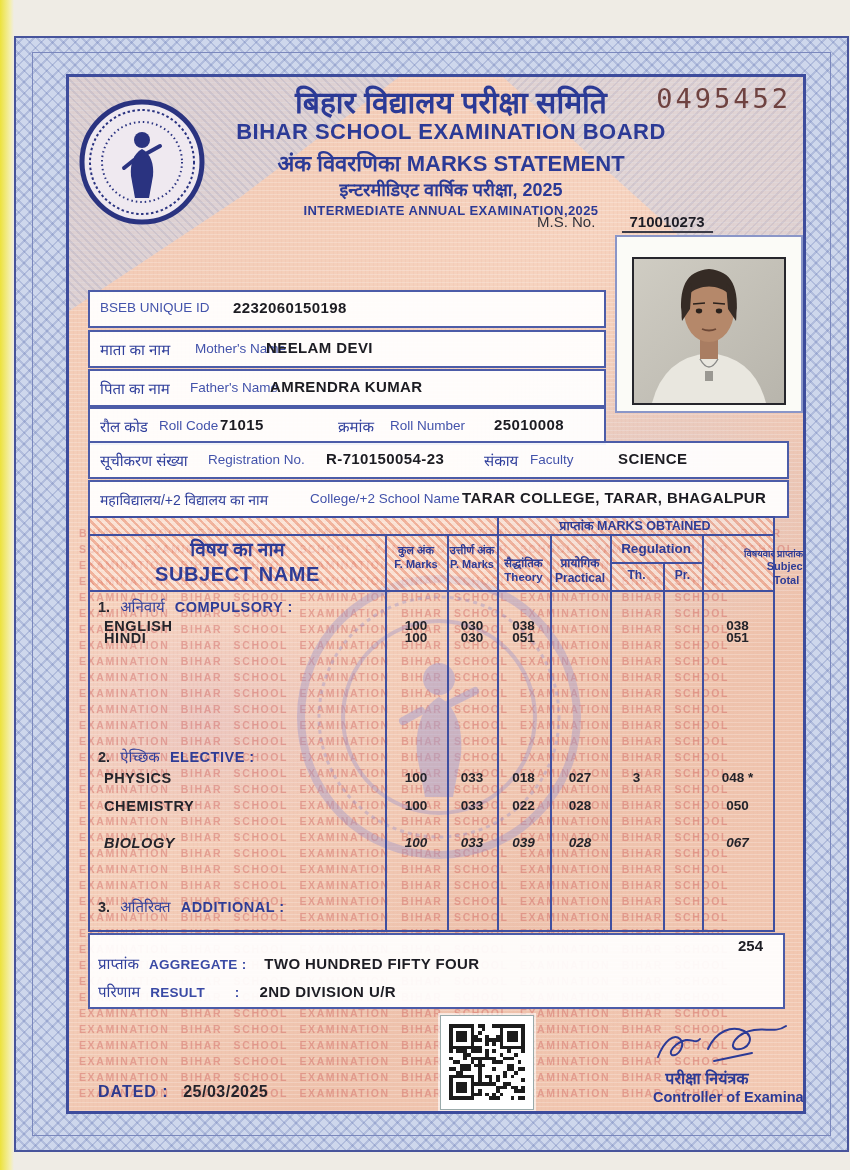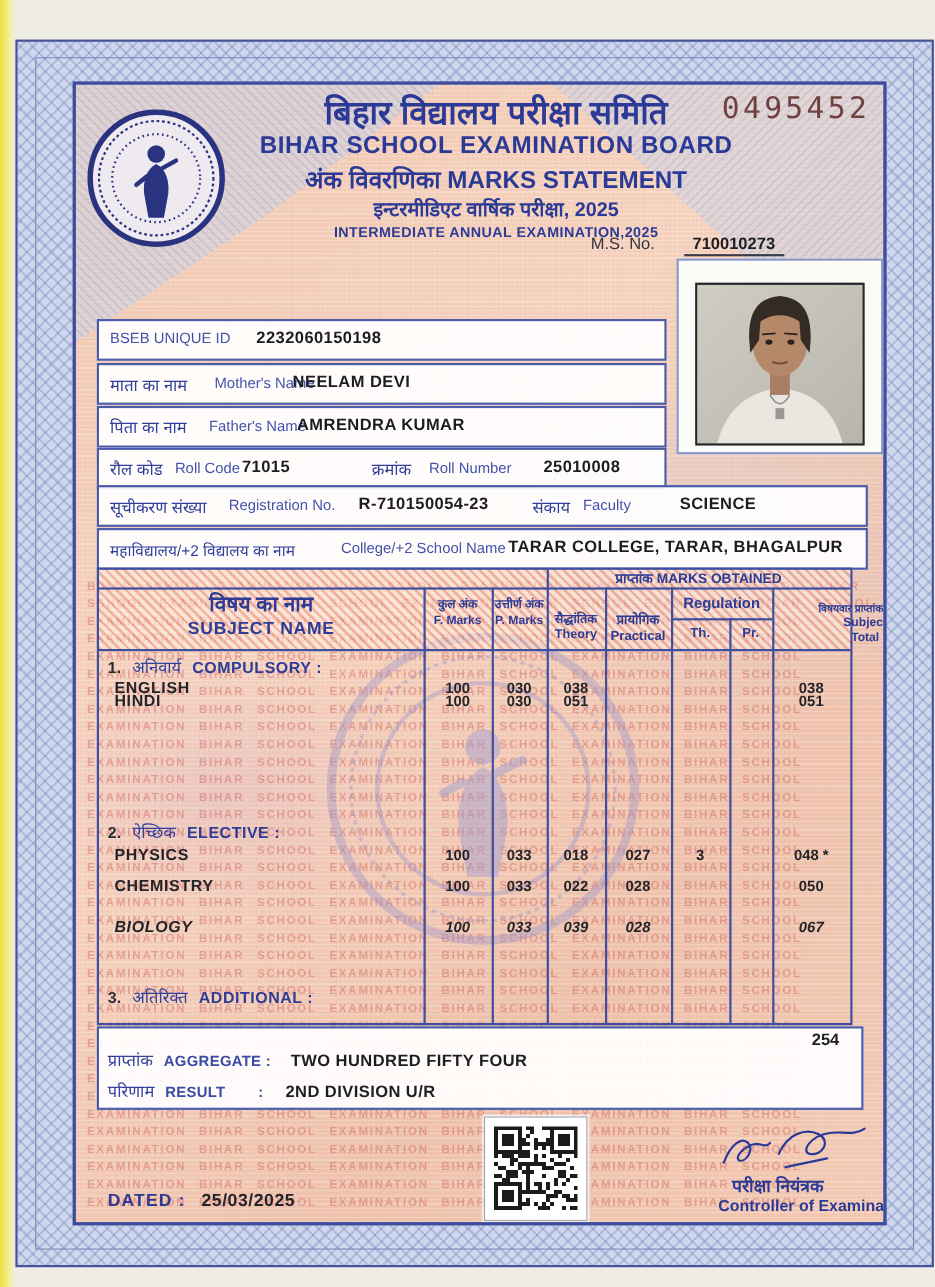--- a/index.html
+++ b/index.html
@@ -234,21 +234,21 @@
         <div class="vl" style="left:357px;"></div>
         <div class="vl full" style="left:407px;"></div>
         <div class="vl" style="left:460px;"></div>
         <div class="vl" style="left:520px;"></div>
         <div class="vl low" style="left:573px;"></div>
         <div class="vl" style="left:612px;"></div>
 
         <div class="hcell" style="left:407px;width:276px;top:1px;font-size:12.5px;">प्राप्तांक MARKS OBTAINED</div>
         <div class="hcell" style="left:0;width:295px;top:20px;">
           <span class="hi" style="font-size:19px;">विषय का नाम</span>
-          <span class="hi" style="font-size:16px;letter-spacing:.6px;">SUBJECT NAME</span>
+          <span class="hi" style="font-size:20px;letter-spacing:.6px;">SUBJECT NAME</span>
         </div>
         <div class="hcell" style="left:295px;width:62px;top:26px;font-size:11px;">
           <span class="hi">कुल अंक</span>
           <span class="hi">F. Marks</span>
         </div>
         <div class="hcell" style="left:357px;width:50px;top:26px;font-size:11px;">
           <span class="hi">उत्तीर्ण अंक</span>
           <span class="hi">P. Marks</span>
         </div>
         <div class="hcell" style="left:407px;width:53px;top:38px;font-size:11.5px;">

